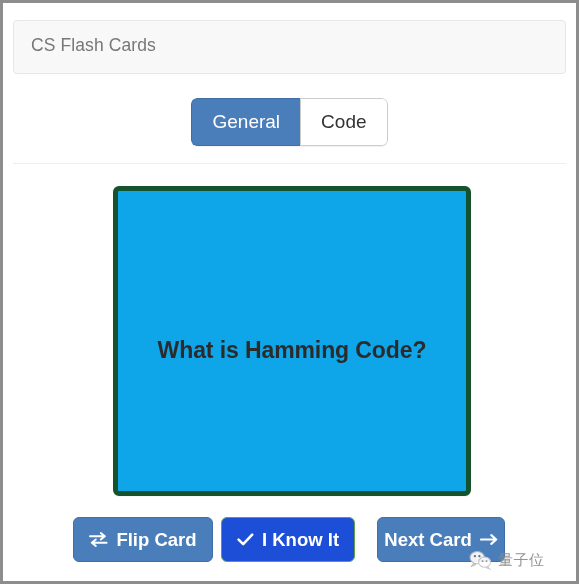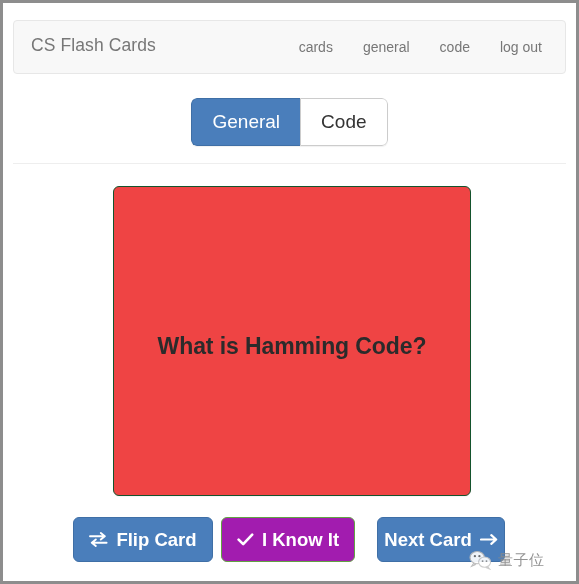--- a/index.html
+++ b/index.html
@@ -130,22 +130,22 @@
     background: #eeeeee;
   }
 
   
   .card {
     position: absolute;
     left: 110px;
     top: 183px;
     width: 358px;
     height: 310px;
-    background: #ef4444;
-    border: 1px solid #14532d;
+    background: #0ea5e9;
+    border: 5px solid #14532d;
     border-radius: 6px;
     box-sizing: border-box;
     box-shadow: 0 1px 1px rgba(0,0,0,0.045);
     cursor: pointer;
   }
   .card-text {
     position: absolute;
     left: 0;
     top: 146px;
     width: 100%;
@@ -177,21 +177,21 @@
     font-family: "Liberation Sans", sans-serif;
     cursor: pointer;
     display: flex;
     align-items: center;
     justify-content: center;
     gap: 8px;
     white-space: nowrap;
     padding: 0 16px;
   }
   .act-btn.blue  { background: #4a7ebb; border-color: #3f6fa6; }
-  .act-btn.green { background: #a21caf; border-color: #63a244; }
+  .act-btn.green { background: #1d4ed8; border-color: #63a244; }
 
   .btn-flip { left: 0px;   width: 140px; }
   .btn-know { left: 148px; width: 134px; }
   .btn-next { left: 304px; width: 128px; }
 
   .ic { display: inline-flex; align-items: center; }
   .ic svg { display: block; }
 
   
   .watermark {
@@ -212,26 +212,20 @@
   }
 </style>
 </head>
 <body>
 
 <div id="viewport">
   <div id="page">
 
     <div class="navbar">
       <a class="brand">CS Flash Cards</a>
-      <div class="navlinks">
-        <a class="navlink">cards</a>
-        <a class="navlink">general</a>
-        <a class="navlink">code</a>
-        <a class="navlink">log out</a>
-      </div>
     </div>
 
     <div class="toggle-wrap">
       <div class="btn-group">
         <button class="tg-btn first active">General</button>
         <button class="tg-btn last">Code</button>
       </div>
     </div>
 
     <div class="divider"></div>

